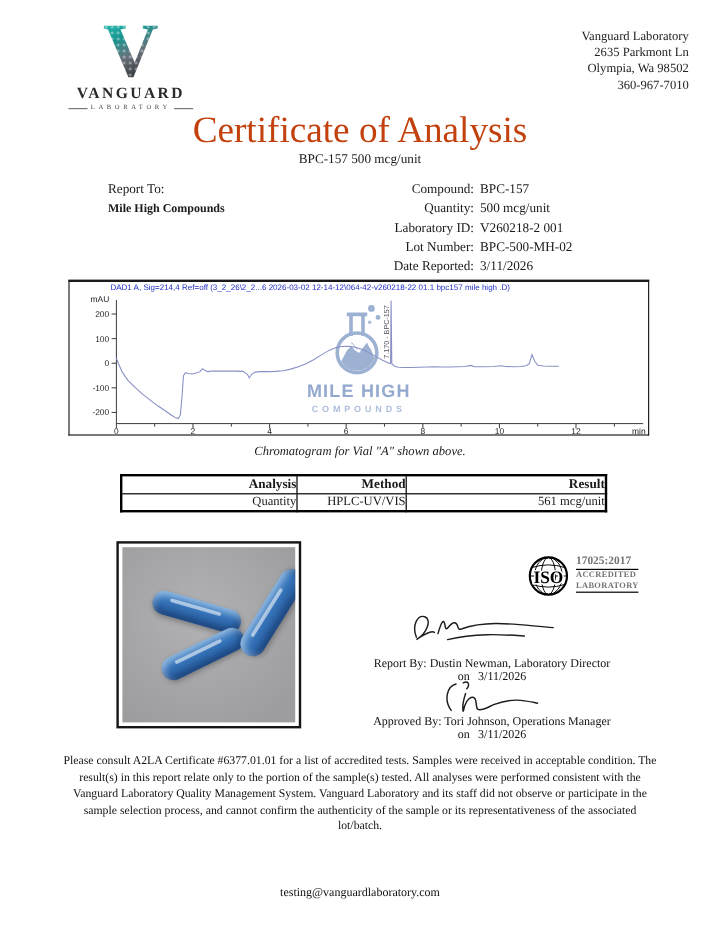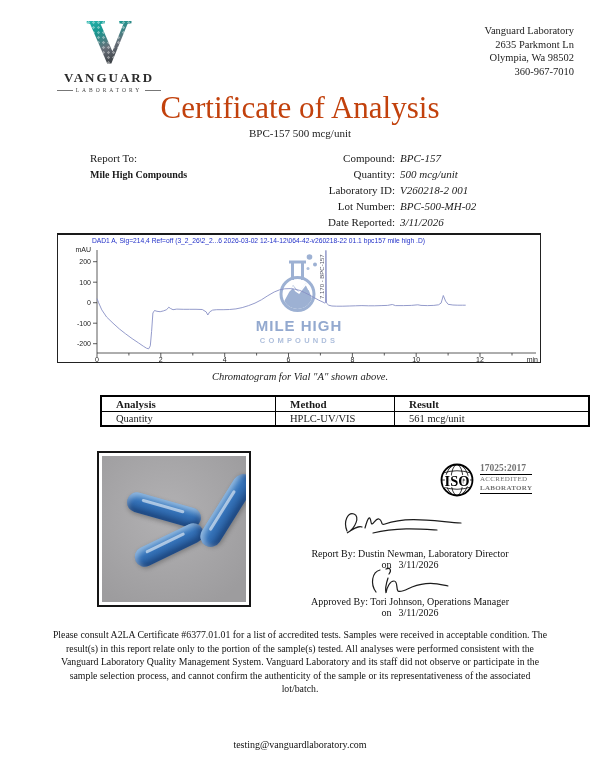--- a/index.html
+++ b/index.html
@@ -21,42 +21,42 @@
 
   .title{position:absolute;left:0;top:90px;width:100%;text-align:center;font-size:31px;color:#c2410c;}
   .subtitle{position:absolute;left:0;top:127px;width:100%;text-align:center;font-size:11px;}
 
   
   .report-to{position:absolute;left:90px;top:150px;font-size:11px;line-height:16px;}
   .report-to b{font-size:10px;}
   .info-block{position:absolute;left:280px;top:150px;width:250px;font-size:11px;}
   .info-row{display:flex;line-height:16px;}
   .info-row .lbl{width:115px;text-align:right;}
-  .info-row .val{margin-left:5px;text-align:left;font-style:italic;}
+  .info-row .val{margin-left:5px;text-align:left;}
 
   
   .chromo-frame{position:absolute;left:57px;top:233px;width:482px;height:127px;
     border:1px solid #222;border-top:2px solid #1a1a1a;background:#fff;}
   .chromo-title{position:absolute;left:34px;top:2px;font:6.7px "Liberation Sans",sans-serif;
     color:#2230c8;white-space:nowrap;}
   .chromo-svg{position:absolute;left:0;top:0;}
   .ax{stroke:#333;stroke-width:.8;}
   .ylab,.xlab{font:7px "Liberation Sans",sans-serif;fill:#222;}
   .trace{fill:none;stroke:#8890c5;stroke-width:.9;}
   .pklab{font:6px "Liberation Sans",sans-serif;fill:#556;}
   .wm-stroke{fill:none;stroke:#9db1d3;}
   .wm-text1{font:bold 15px "Liberation Sans",sans-serif;letter-spacing:1px;fill:#93a9cf;}
   .wm-text2{font:bold 7.5px "Liberation Sans",sans-serif;letter-spacing:3.2px;fill:#aebfdc;}
 
   .caption{position:absolute;left:0;top:371px;width:100%;text-align:center;
     font-style:italic;font-size:10.5px;}
 
   
   .results-table{position:absolute;left:100px;top:395px;border-collapse:collapse;}
-  .results-table th,.results-table td{border:1px solid #000;text-align:left;padding:1px 14px;}
+  .results-table th,.results-table td{border:1px solid #000;text-align:right;padding:1px 0;}
   .results-table{border:2px solid #000;}
   .results-table th{font-size:11px;width:145px;}
   .results-table th.c2{width:90px;}
   .results-table th.c3{width:165px;}
   .results-table td{font-size:10.5px;}
 
   
   .photo{position:absolute;left:97px;top:451px;width:144px;height:146px;
     border:2.5px solid #151515;background:#fff;padding:3px;}
   .photo-inner{position:relative;width:100%;height:100%;overflow:hidden;
@@ -68,21 +68,21 @@
   .pill .glint{position:absolute;left:18%;top:26%;width:58%;height:2.5px;border-radius:3px;
     background:rgba(255,255,255,.55);}
   .pill-a{left:24px;top:44px;width:76px;height:20px;transform:rotate(16deg);}
   .pill-b{left:30px;top:79px;width:74px;height:20px;transform:rotate(-26deg);}
   .pill-c{left:84px;top:44px;width:82px;height:21px;transform:rotate(-58deg);transform-origin:center;}
 
   
   .iso{position:absolute;left:437px;top:460px;display:flex;align-items:flex-start;gap:3px;}
   .iso-text{font-family:"Liberation Serif",serif;color:#737373;padding-top:3px;}
   .iso-cert{font-size:9.5px;font-weight:bold;border-bottom:1.2px solid #000;line-height:11px;}
-  .iso-l1{font-size:7px;font-weight:normal;line-height:8.5px;letter-spacing:.3px;}
+  .iso-l1{font-size:7px;font-weight:bold;line-height:8.5px;letter-spacing:.3px;}
   .iso-l2{font-size:7px;font-weight:bold;line-height:9px;letter-spacing:.3px;border-bottom:1.2px solid #000;}
 
   
   .sig{position:absolute;}
   .sig path{fill:none;stroke:#1c1c1c;stroke-width:1.2;stroke-linecap:round;}
   .sig-line{position:absolute;left:285px;width:250px;text-align:center;font-size:10px;color:#111;}
   .sig-line .dt{margin-left:7px;}
 
   
   .disclaimer{position:absolute;left:52px;top:628px;width:496px;text-align:center;

